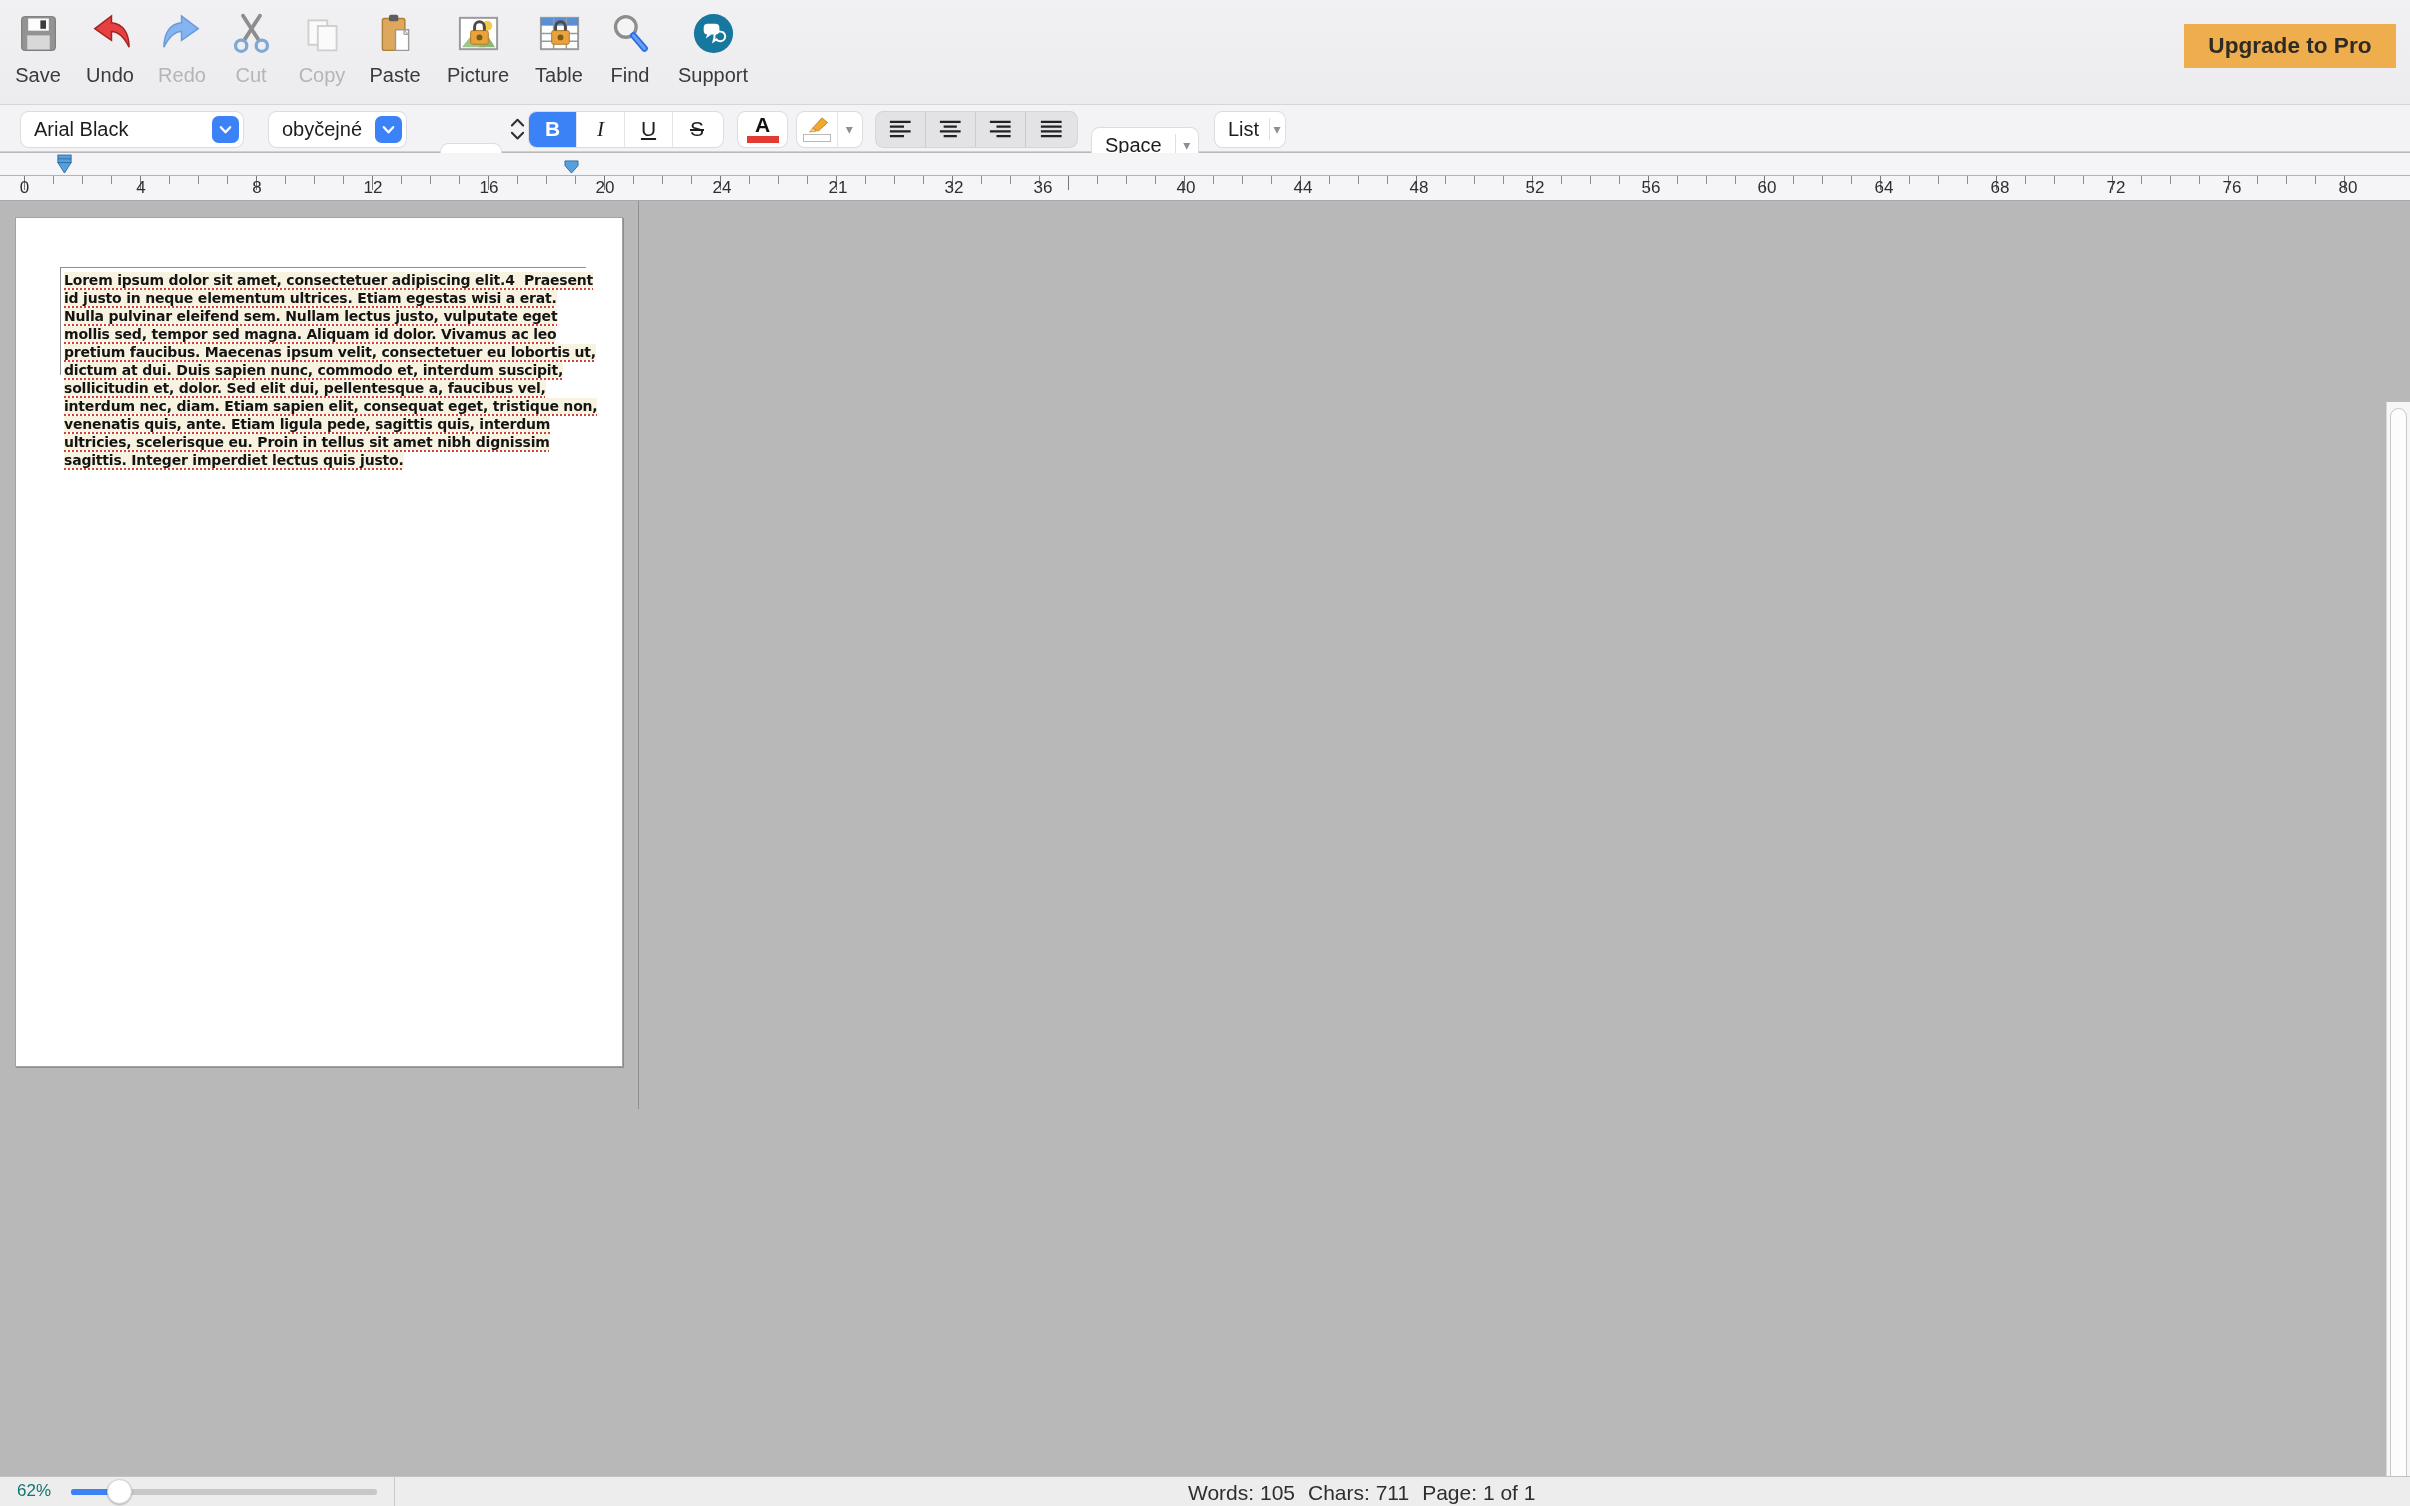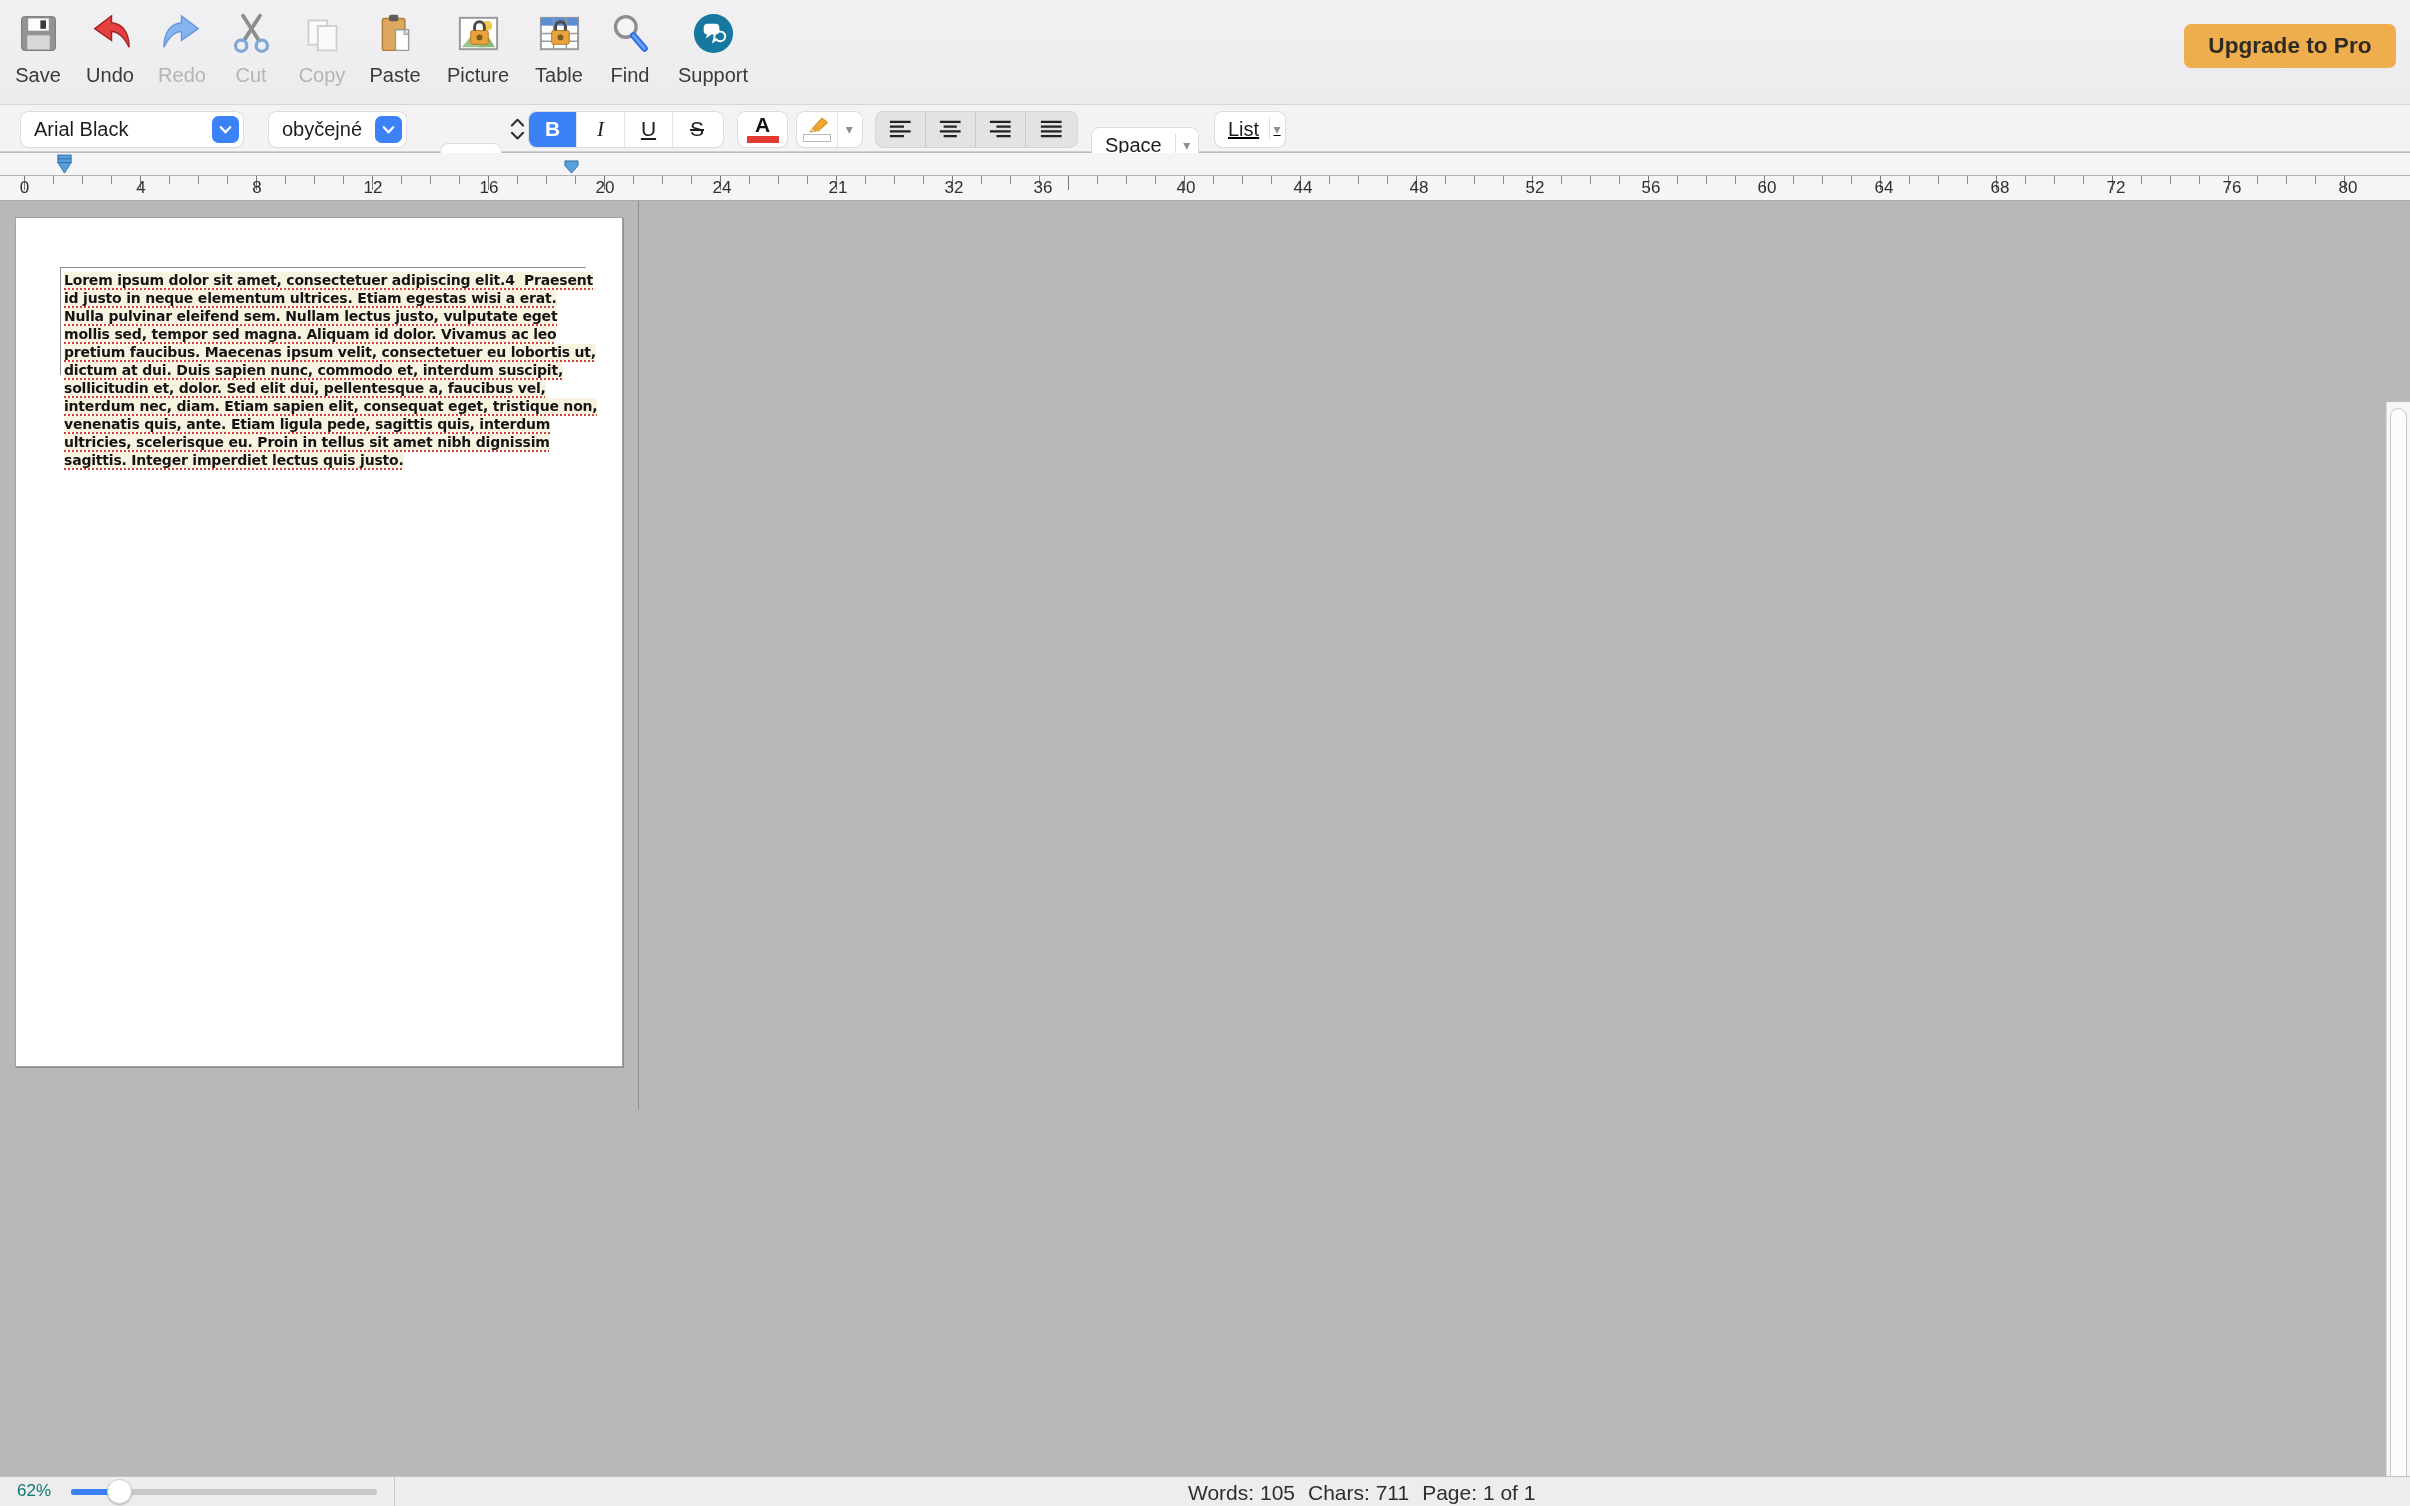--- a/index.html
+++ b/index.html
@@ -9,21 +9,21 @@
   
   .toolbar1 { position:absolute; left:0; top:0; width:2411px; height:105px;
               background:linear-gradient(#f1f0f2,#ecebed); border-bottom:0.9px solid #d6d5d7; }
   .tb-item { position:absolute; top:9.4px; width:90px; display:flex; flex-direction:column;
              align-items:center; cursor:default; transform:translateX(-50%); }
   .tb-item .tb-icon { width:49px; height:49px; display:flex; align-items:center; justify-content:center; }
   .tb-item .tb-label { margin-top:5.6px; font-size:20px; color:#3a3a3a; }
   .tb-item.disabled .tb-label { color:#b5b4b6; }
 
   .upgrade-btn { position:absolute; right:15px; top:23.5px; height:44px; padding:0 24.5px;
-                 background:var(--upgrade-orange,#efae4e); border:none; border-radius:7px;
+                 background:var(--upgrade-orange,#efae4e); border:none; border-radius:0;
                  font-family:"Liberation Sans",sans-serif; font-weight:bold; font-size:22.6px; color:#2e2a24; }
 
   
   .toolbar2 { position:absolute; left:0; top:105px; width:2411px; height:47px;
               background:#f3f2f4; border-bottom:0.9px solid #d0cfd1; }
   .ctl { position:absolute; top:6.6px; height:35px; background:#fff; border-radius:7.5px;
          box-shadow:0 0 0 0.9px #dcdbdd, 0 0.9px 0.9px rgba(0,0,0,.06); display:flex; align-items:center; }
   .combo-text { font-size:20px; color:#1d1d1f; padding-left:13px; flex:1; white-space:nowrap; }
   .combo-chevron { width:27px; height:27px; margin-right:3.8px; border-radius:6.6px;
                    background:var(--accent-blue,#3b82f7); display:flex; align-items:center; justify-content:center; }
@@ -329,21 +329,21 @@
         </svg>
     </div>
   </div>
 
   <div class="ctl dd" style="left:1092px; width:106px;margin-top:16px;">
     <div class="combo-text">Space</div>
     <div class="sep"></div>
     <div class="dd-arrow">▾</div>
   </div>
 
-  <div class="ctl dd" style="left:1215px; width:70px;text-decoration:underline;">
+  <div class="ctl dd" style="left:1215px; width:70px;">
     <div class="combo-text">List</div>
     <div class="sep"></div>
     <div class="dd-arrow">▾</div>
   </div>
 </div>
 
 <div class="ruler">
   <div class="ruler-line"></div>
   <div class="ticks-minor"></div>
   <div class="ticks-major"></div>

